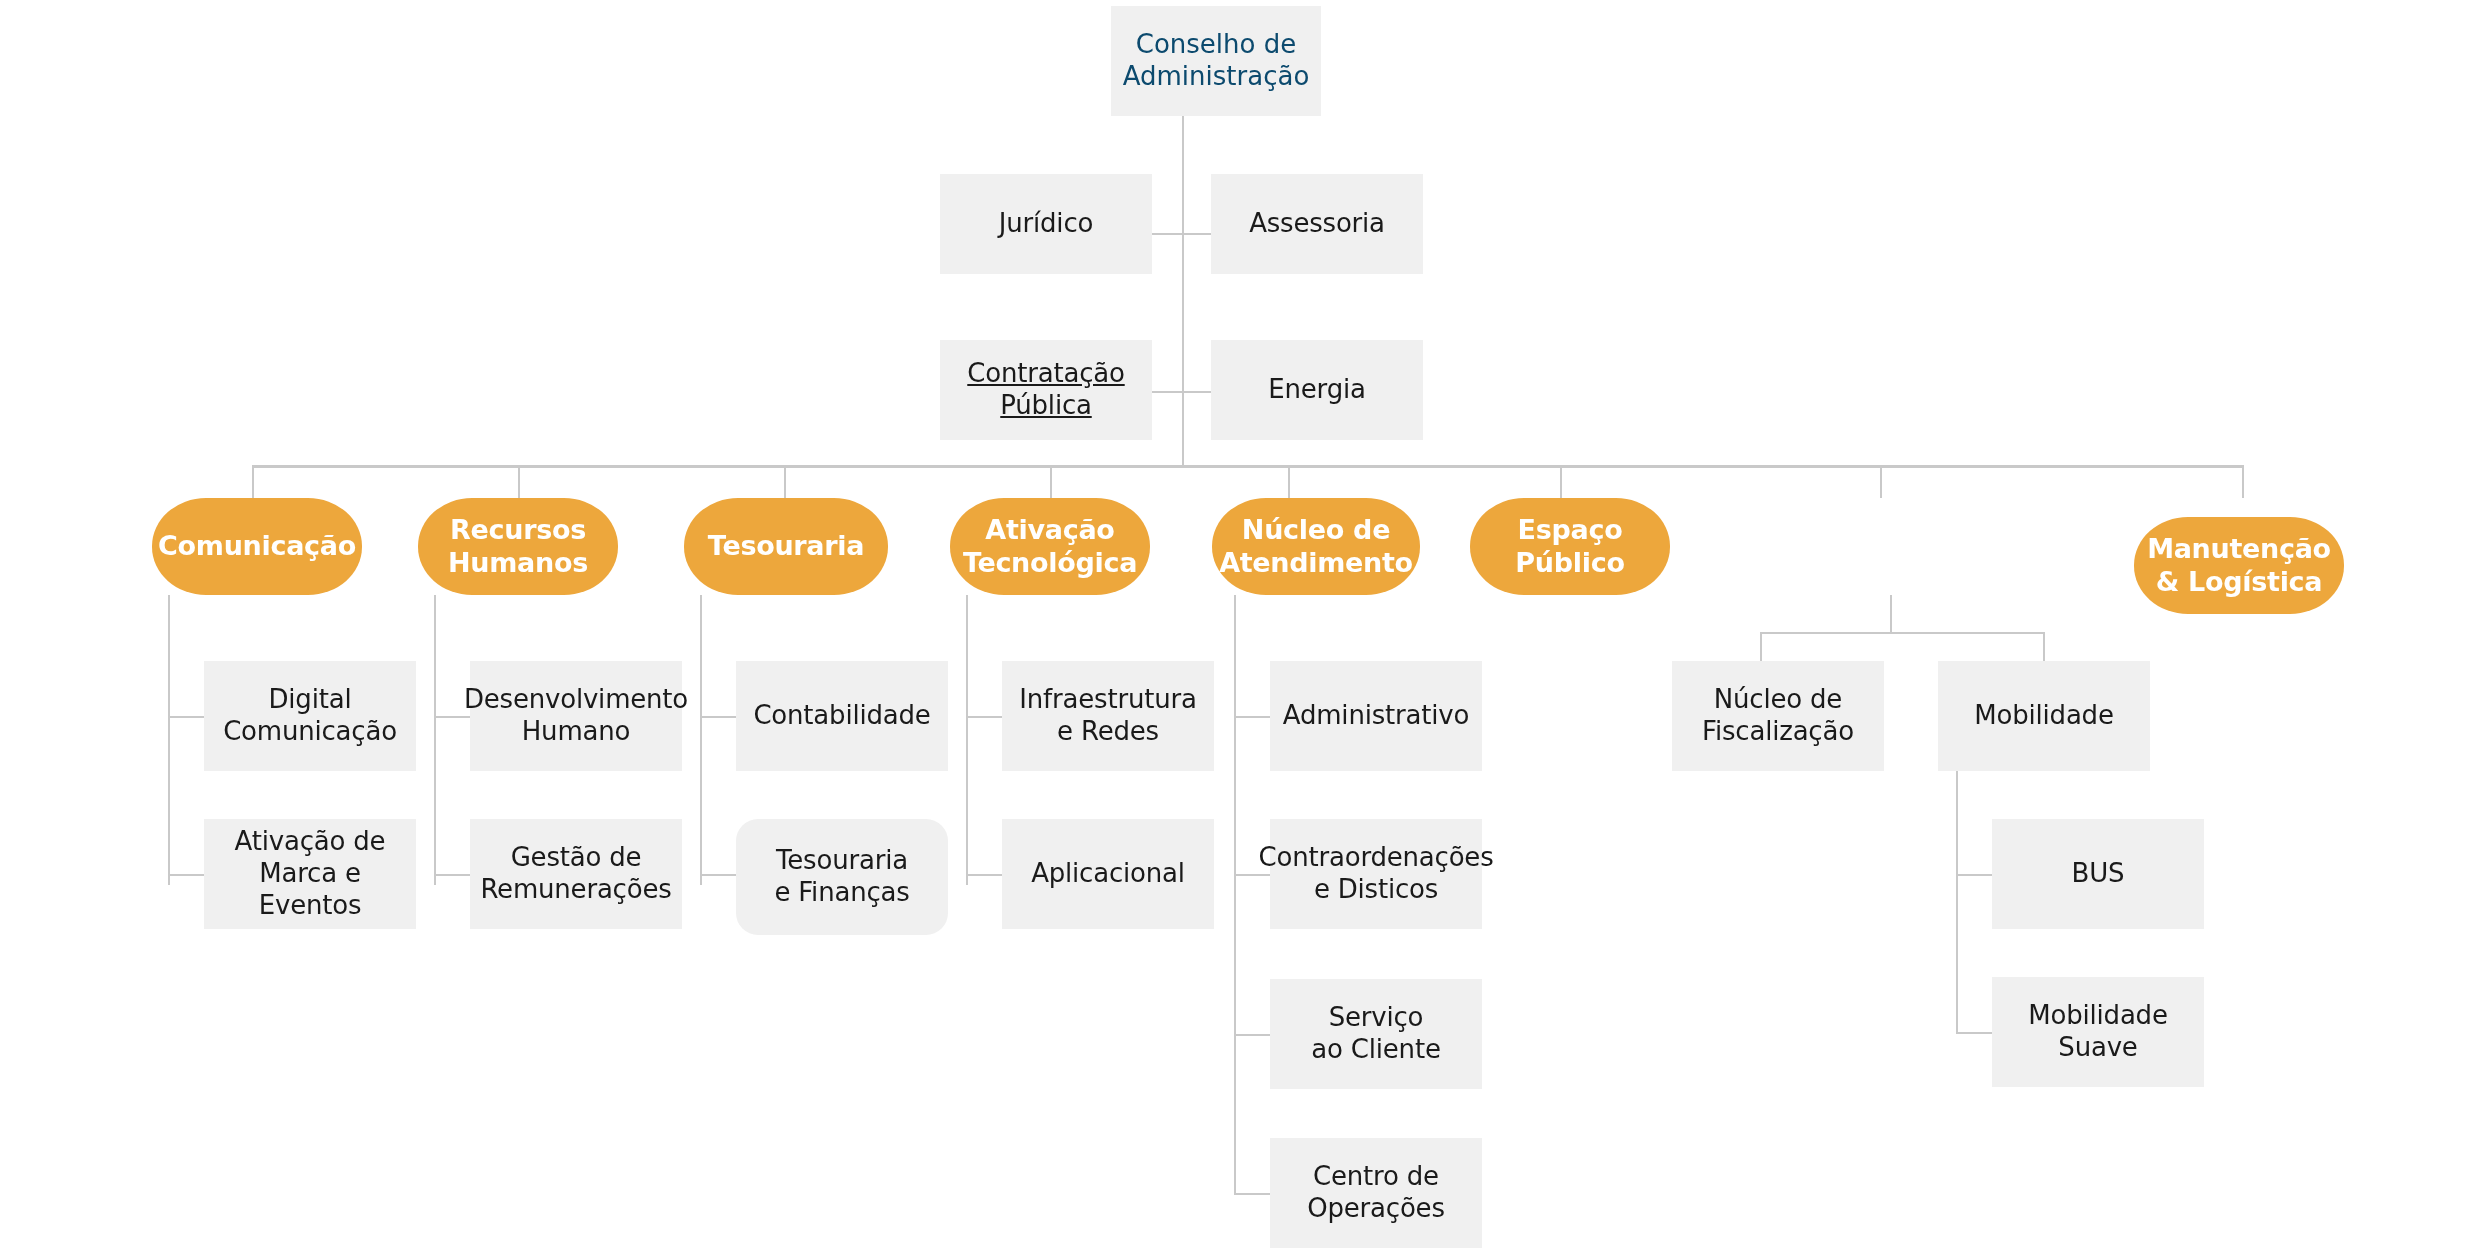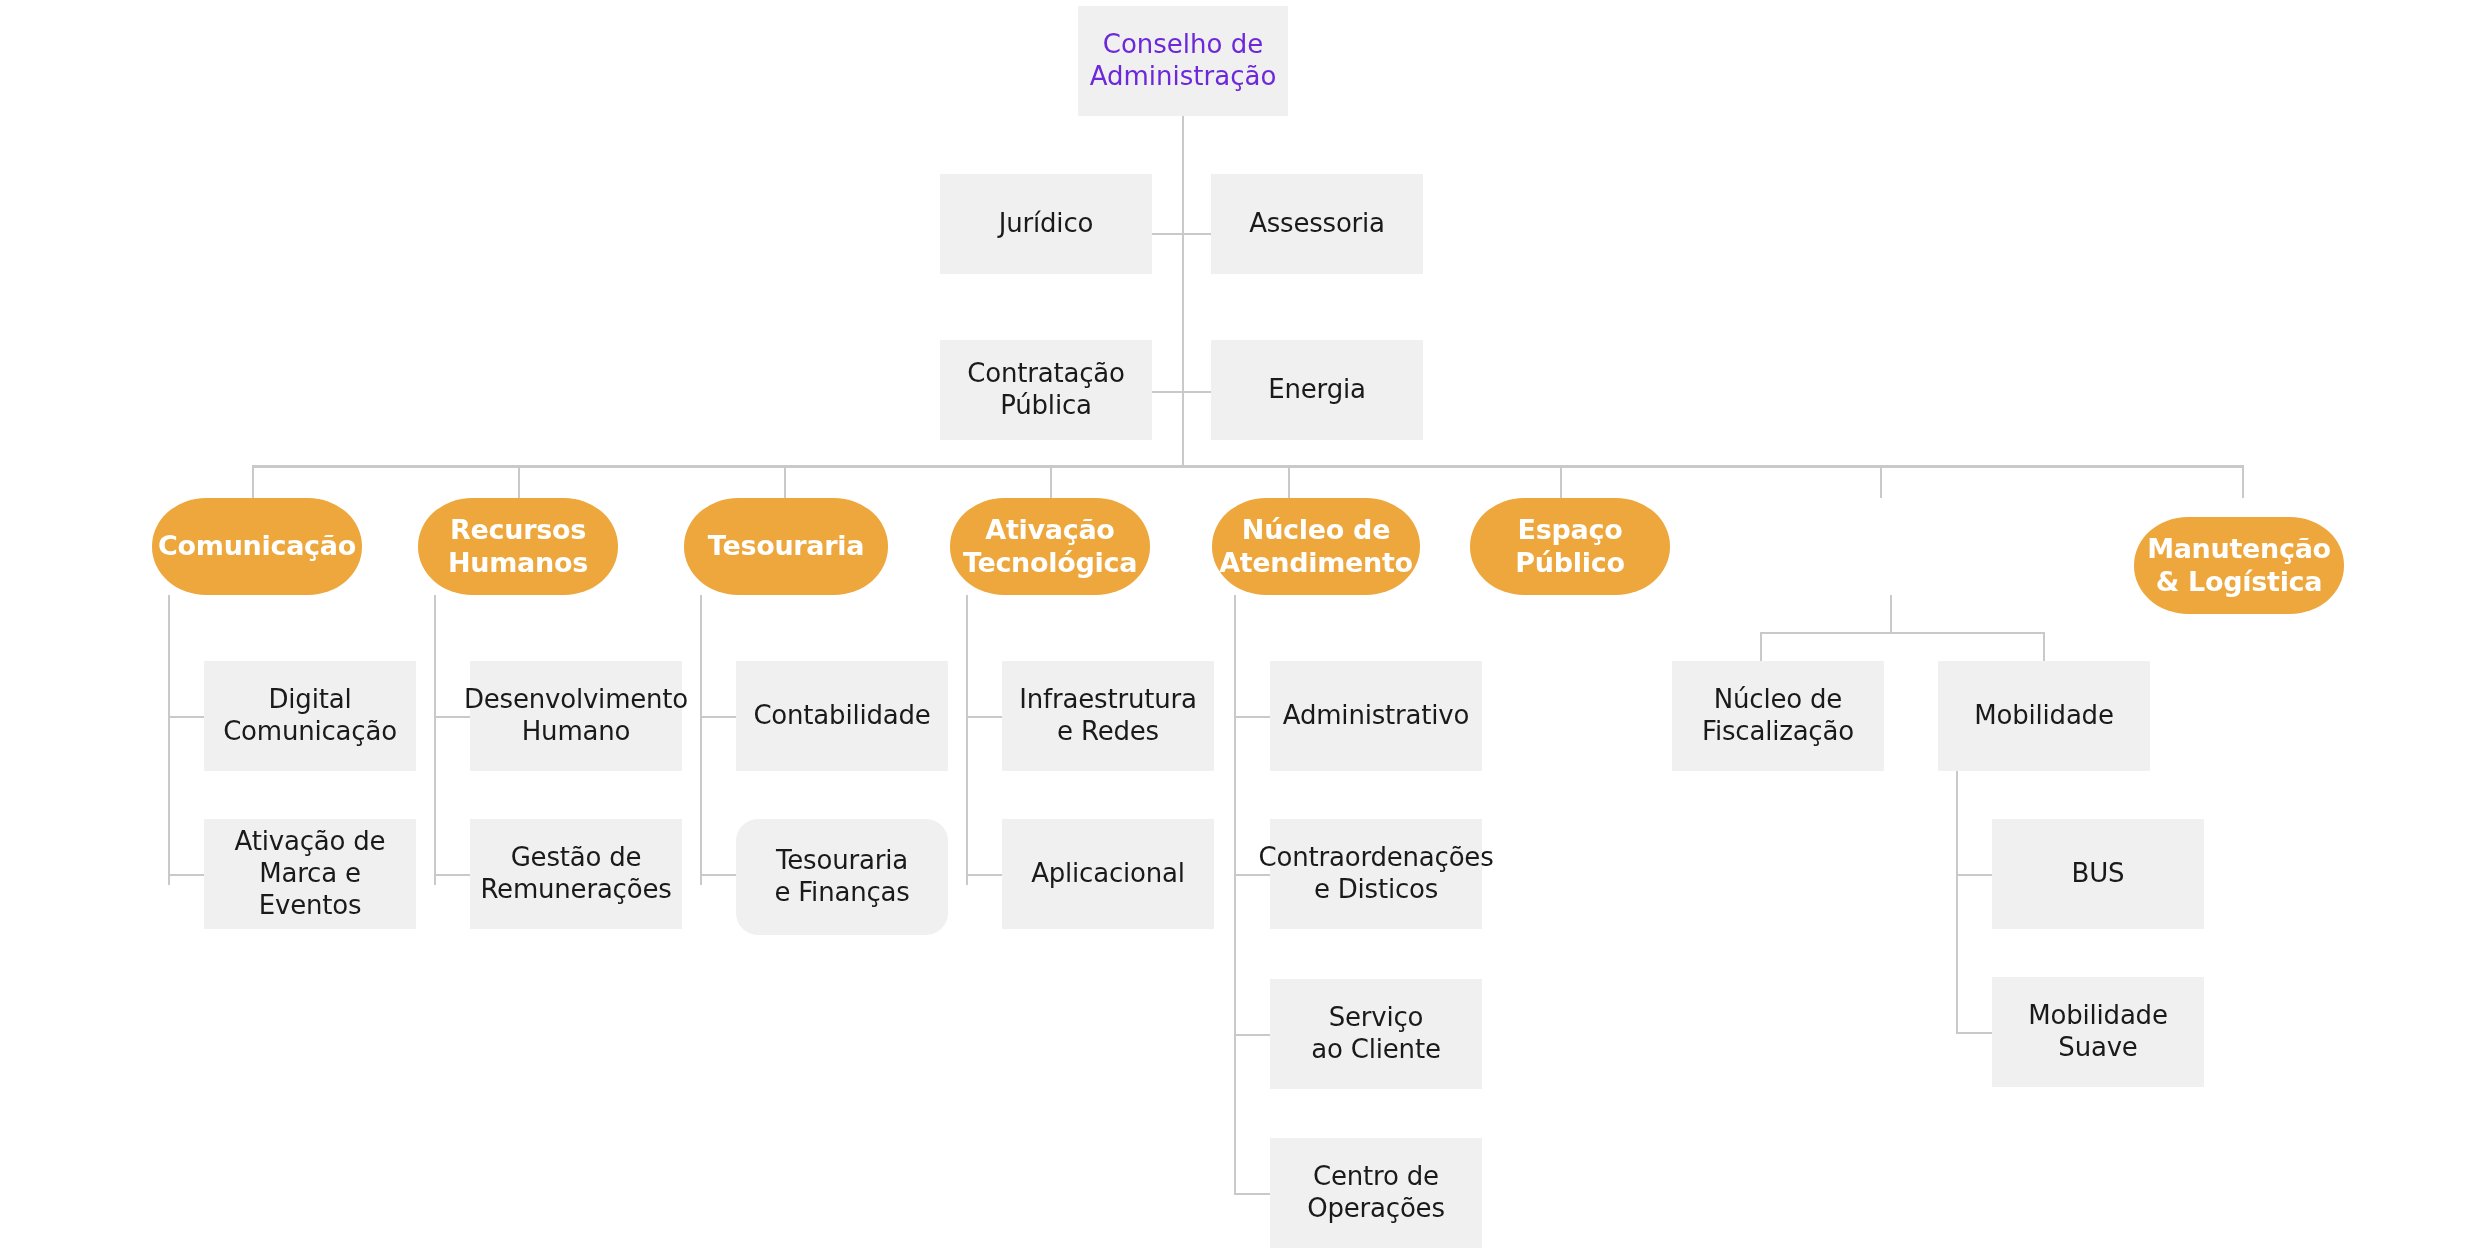--- a/index.html
+++ b/index.html
@@ -30,22 +30,23 @@
   }
   .node-grey {
     background: #f0f0f0;
     color: #1a1a1a;
     font-size: 26px;
     font-weight: 400;
     letter-spacing: -0.2px;
   }
   .node-root {
     background: #f0f0f0;
-    color: #6d28d9;
+    color: #0c4a6e;
     font-size: 26px;
+    margin-left: 33px;
   }
   .node-pill {
     background: #eda73c;
     color: #ffffff;
     font-size: 27px;
     font-weight: 700;
     border-radius: 54px / 48px;
     letter-spacing: -0.3px;
   }
   .node-label {
@@ -83,21 +84,21 @@
   <div class="node node-grey" style="left:940px; top:174px; width:212px; height:100px;">
     <span class="node-label">Jurídico</span>
   </div>
   <div class="ln ln-h" style="left:1152px; top:233px; width:31px;"></div>
 
   <div class="node node-grey" style="left:1211px; top:174px; width:212px; height:100px;">
     <span class="node-label">Assessoria</span>
   </div>
   <div class="ln ln-h" style="left:1182px; top:233px; width:30px;"></div>
 
-  <div class="node node-grey" style="left:940px; top:340px; width:212px; height:100px;">
+  <div class="node node-grey" style="left:940px; top:340px; width:212px; height:100px;text-decoration:underline;">
     <span class="node-label">Contratação
 Pública</span>
   </div>
   <div class="ln ln-h" style="left:1152px; top:391px; width:31px;"></div>
 
   <div class="node node-grey" style="left:1211px; top:340px; width:212px; height:100px;">
     <span class="node-label">Energia</span>
   </div>
   <div class="ln ln-h" style="left:1182px; top:391px; width:30px;"></div>
 

